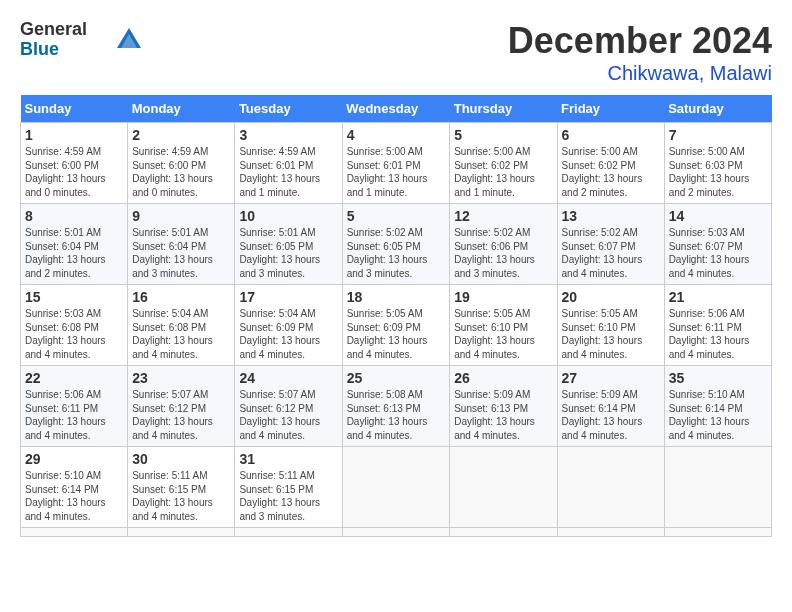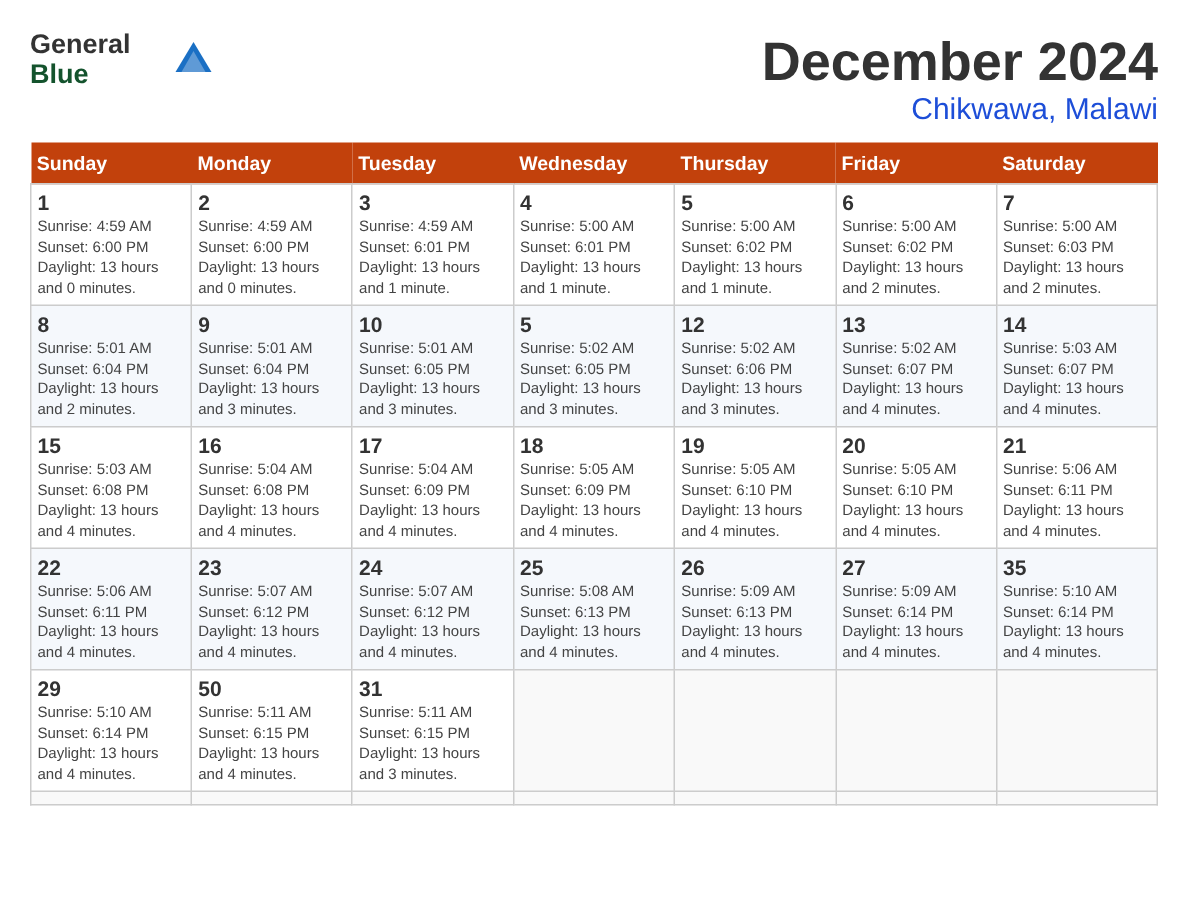--- a/index.html
+++ b/index.html
@@ -27,21 +27,21 @@
       line-height: 1.1;
     }
     .logo-general {
       font-size: 18px;
       font-weight: bold;
       color: #333;
     }
     .logo-blue {
       font-size: 18px;
       font-weight: bold;
-      color: #14532d;
+      color: #0369a1;
     }
     .logo-icon {
       width: 28px;
       height: 28px;
       margin-left: 4px;
     }
     .title-section {
       text-align: right;
     }
     .month-title {
@@ -52,21 +52,21 @@
     .location {
       font-size: 20px;
       color: #1d4ed8;
     }
     .calendar {
       width: 100%;
       border-collapse: collapse;
       font-size: 11px;
     }
     .calendar th {
-      background-color: #c2410c;
+      background-color: #3b82f6;
       color: #fff;
       padding: 6px 4px;
       text-align: left;
       font-size: 13px;
       font-weight: bold;
     }
     .calendar td {
       border: 1px solid #ccc;
       vertical-align: top;
       padding: 4px;
@@ -361,21 +361,21 @@
       <tr>
         <td>
         <span class="day-number">29</span>
         <div class="day-info">
           Sunrise: 5:10 AM<br>
           Sunset: 6:14 PM<br>
           Daylight: 13 hours and 4 minutes.
         </div>
       </td>
         <td>
-        <span class="day-number">50</span>
+        <span class="day-number">30</span>
         <div class="day-info">
           Sunrise: 5:11 AM<br>
           Sunset: 6:15 PM<br>
           Daylight: 13 hours and 4 minutes.
         </div>
       </td>
         <td>
         <span class="day-number">31</span>
         <div class="day-info">
           Sunrise: 5:11 AM<br>

